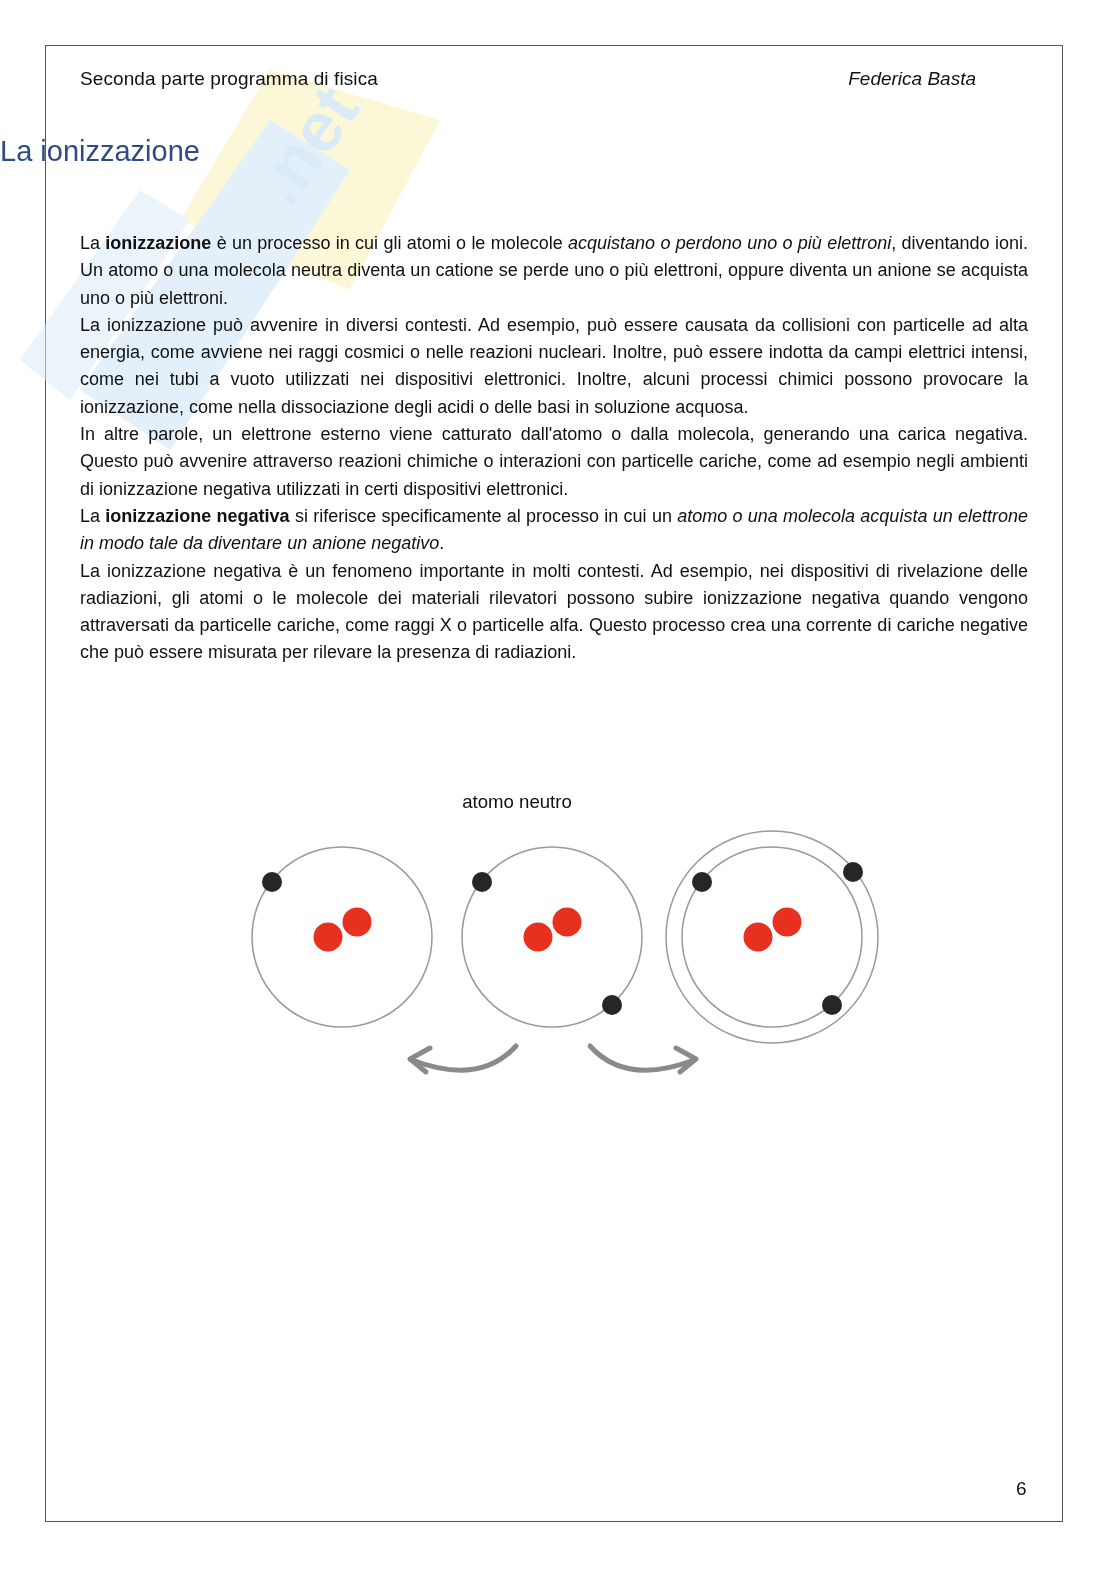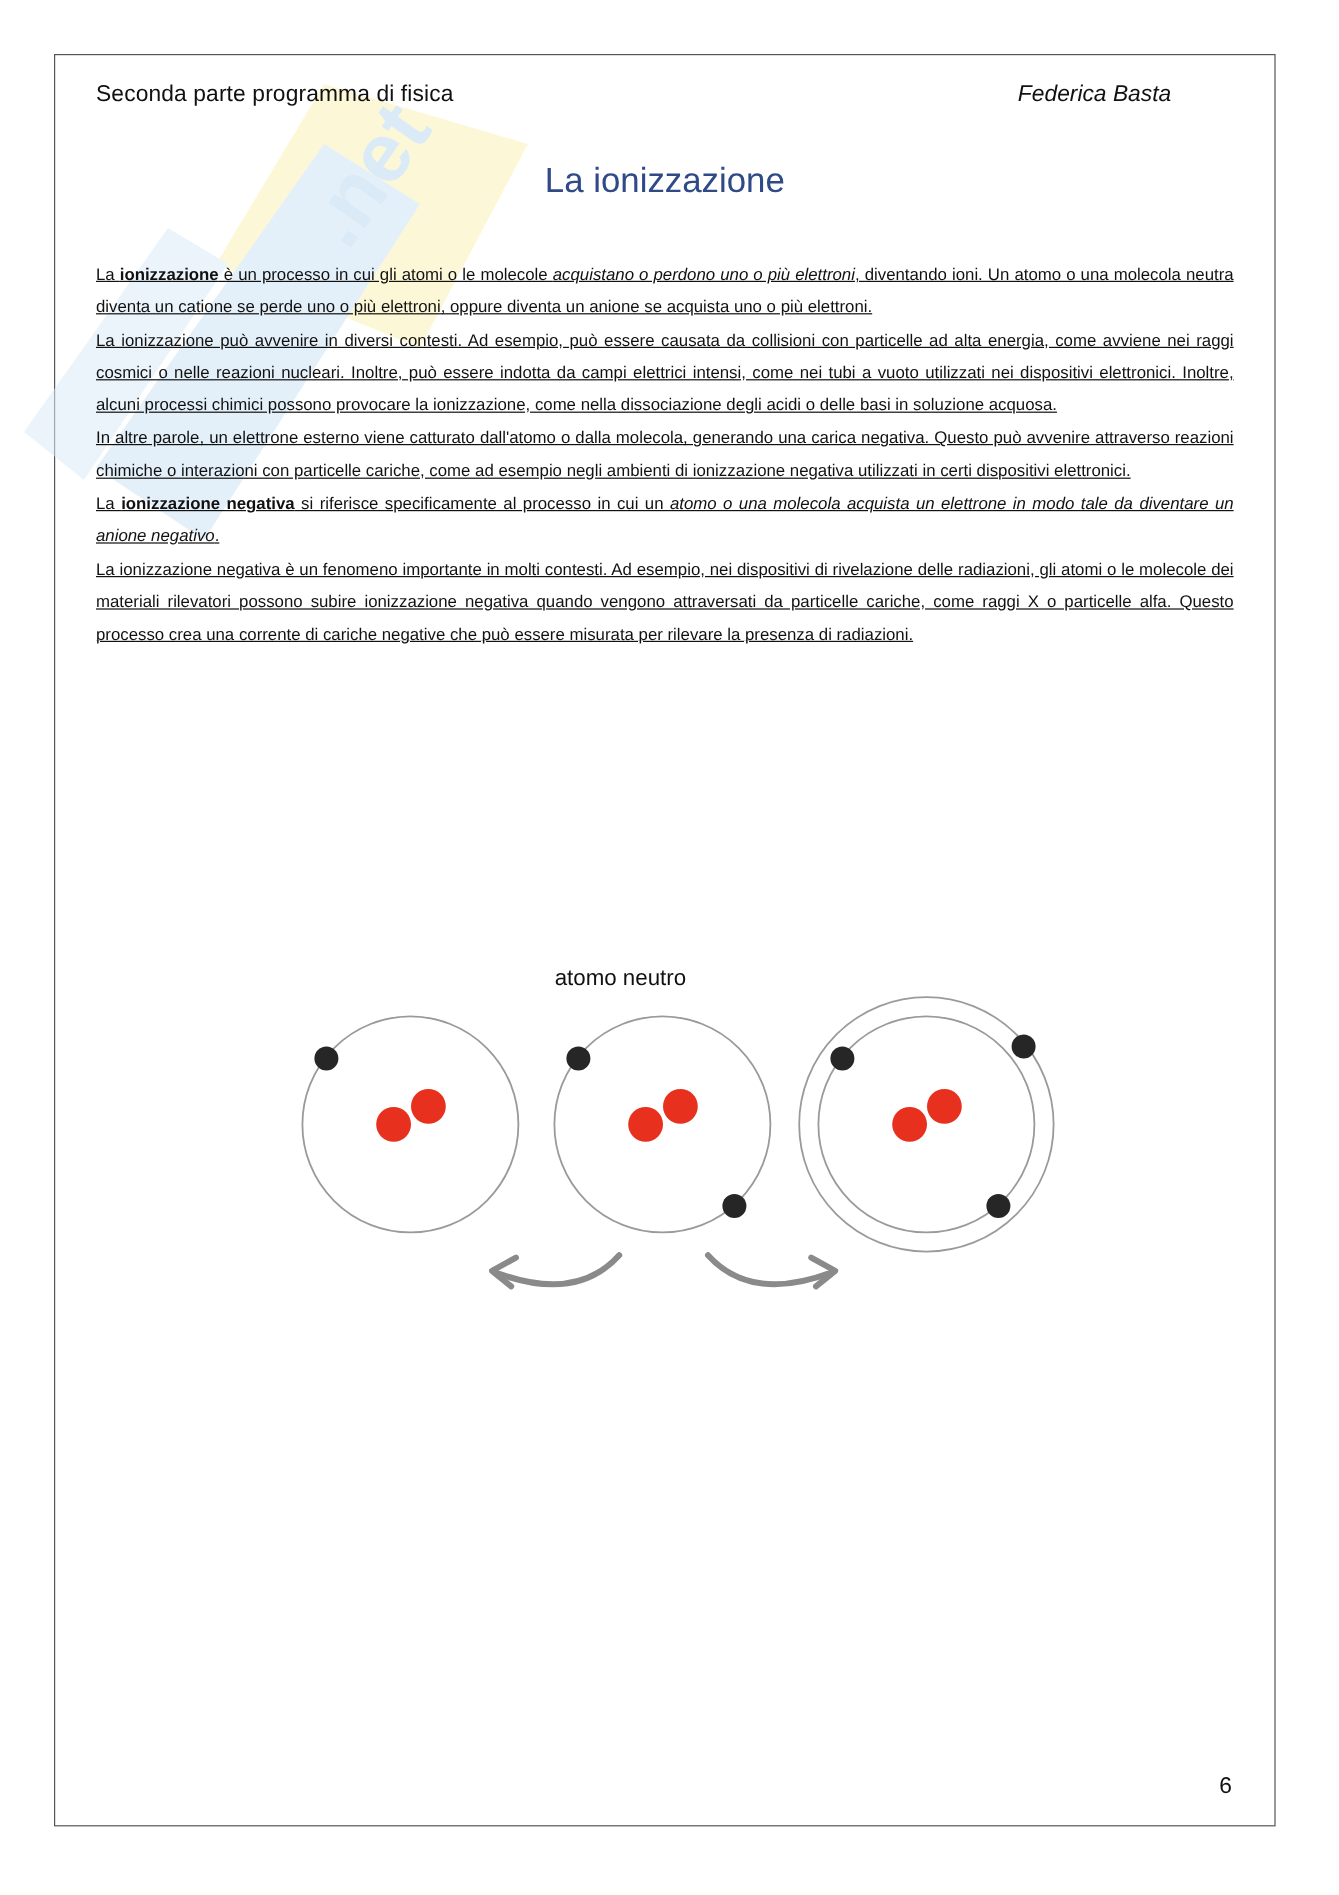--- a/index.html
+++ b/index.html
@@ -45,53 +45,52 @@
       right: 140px;
       top: 68px;
       font-size: 19px;
       font-style: italic;
     }
     .title {
       position: absolute;
       left: 0;
       width: 1108px;
       top: 135px;
-      text-align: center;
+      text-align: left;
       font-size: 29px;
       color: #2f4a86;
       font-weight: normal;
       margin: 0;
     }
     .body-text {
       position: absolute;
       left: 80px;
-      top: 215px;
+      top: 230px;
       width: 948px;
-      font-size: 14px;
+      font-size: 18px;
       line-height: 27.3px;
       text-align: justify;
-      text-decoration: underline;
     }
     .body-text p {
       margin: 0;
     }
     .diagram {
       position: absolute;
       left: 200px;
       top: 780px;
       width: 720px;
       height: 400px;
     }
     .diagram-label {
       position: absolute;
       font-size: 18.6px;
       text-align: center;
       line-height: 28px;
     }
-    .label-neutral { left: 237px; top: 8px; width: 160px; margin-top: 13px; }
+    .label-neutral { left: 237px; top: 8px; width: 160px; }
     .label-positive { left: 14px; top: 331px; width: 160px; }
     .label-negative { left: 472px; top: 331px; width: 160px; }
     .page-number {
       position: absolute;
       left: 1016px;
       top: 1478px;
       font-size: 19px;
     }
   </style>
 </head>

